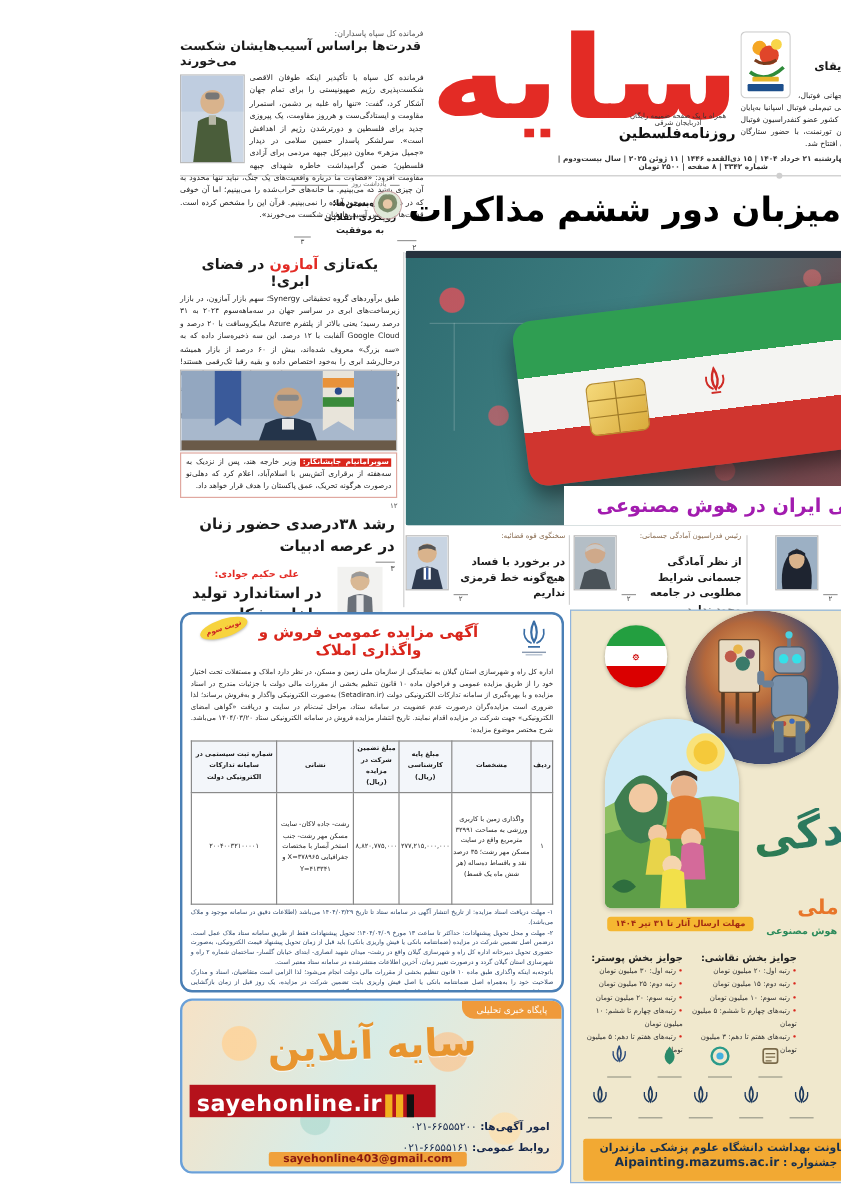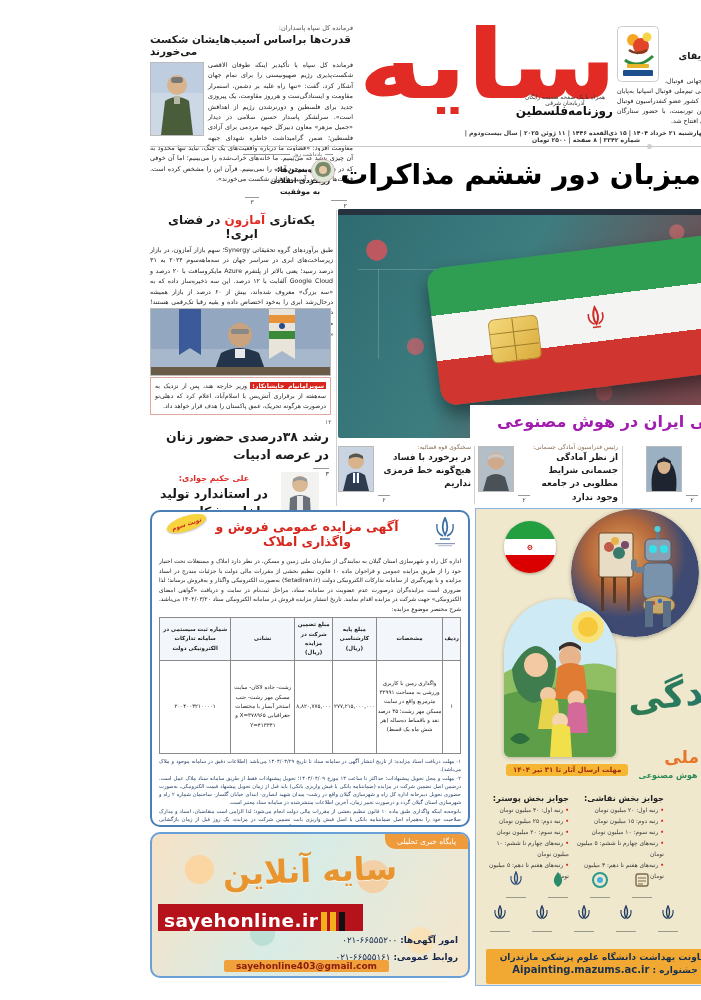--- a/index.html
+++ b/index.html
@@ -76,21 +76,21 @@
     border-radius:6px;border:1px solid #b88e2e;}
   .sim-chip i{position:absolute;background:#a07c28;}
   .mimg-cap{position:absolute;left:132px;top:196px;width:352px;height:33px;background:#fff;color:#a21caf;
     font-size:16px;font-weight:bold;text-align:center;line-height:33px;}
 
   
   .teaser{top:443px;height:62px;}
   .tz-photo{position:absolute;left:0;top:3px;width:34px;height:44px;border:1px solid #bbb;overflow:hidden;}
   .tz-txt{position:absolute;left:40px;right:0;top:0;}
   .tz-kick{font-size:6px;color:#8a6d52;text-align:right;}
-  .tz-head{font-size:8.8px;font-weight:bold;line-height:1.5;text-align:right;margin-top:1px;}
+  .tz-head{font-size:8.8px;font-weight:bold;line-height:1.5;text-align:right;margin-top:13px;}
   .tz-pg{position:absolute;left:40px;bottom:2px;font-size:6px;color:#444;border-top:1px solid #999;width:12px;text-align:center;}
 
   
   .auction{left:25px;top:510px;width:320px;height:317px;border:2px solid #4a7fb5;border-radius:10px;background:#fff;
     padding:5px 7px;box-sizing:border-box;overflow:hidden;}
   .auc-title{margin:2px 46px 0 40px;color:#d9261c;font-size:12.5px;font-weight:bold;text-align:center;}
   .auc-badge{position:absolute;left:14px;top:4px;background:#f7d33e;color:#c22;font-size:6px;font-weight:bold;
     padding:4px 5px;border-radius:50%;transform:rotate(-18deg);box-shadow:0 1px 2px rgba(0,0,0,.25);}
   .auc-emblem{position:absolute;right:8px;top:5px;width:30px;height:40px;text-align:center;}
   .auc-intro{font-size:5.8px;line-height:1.65;text-align:justify;color:#222;margin-top:8px;}

